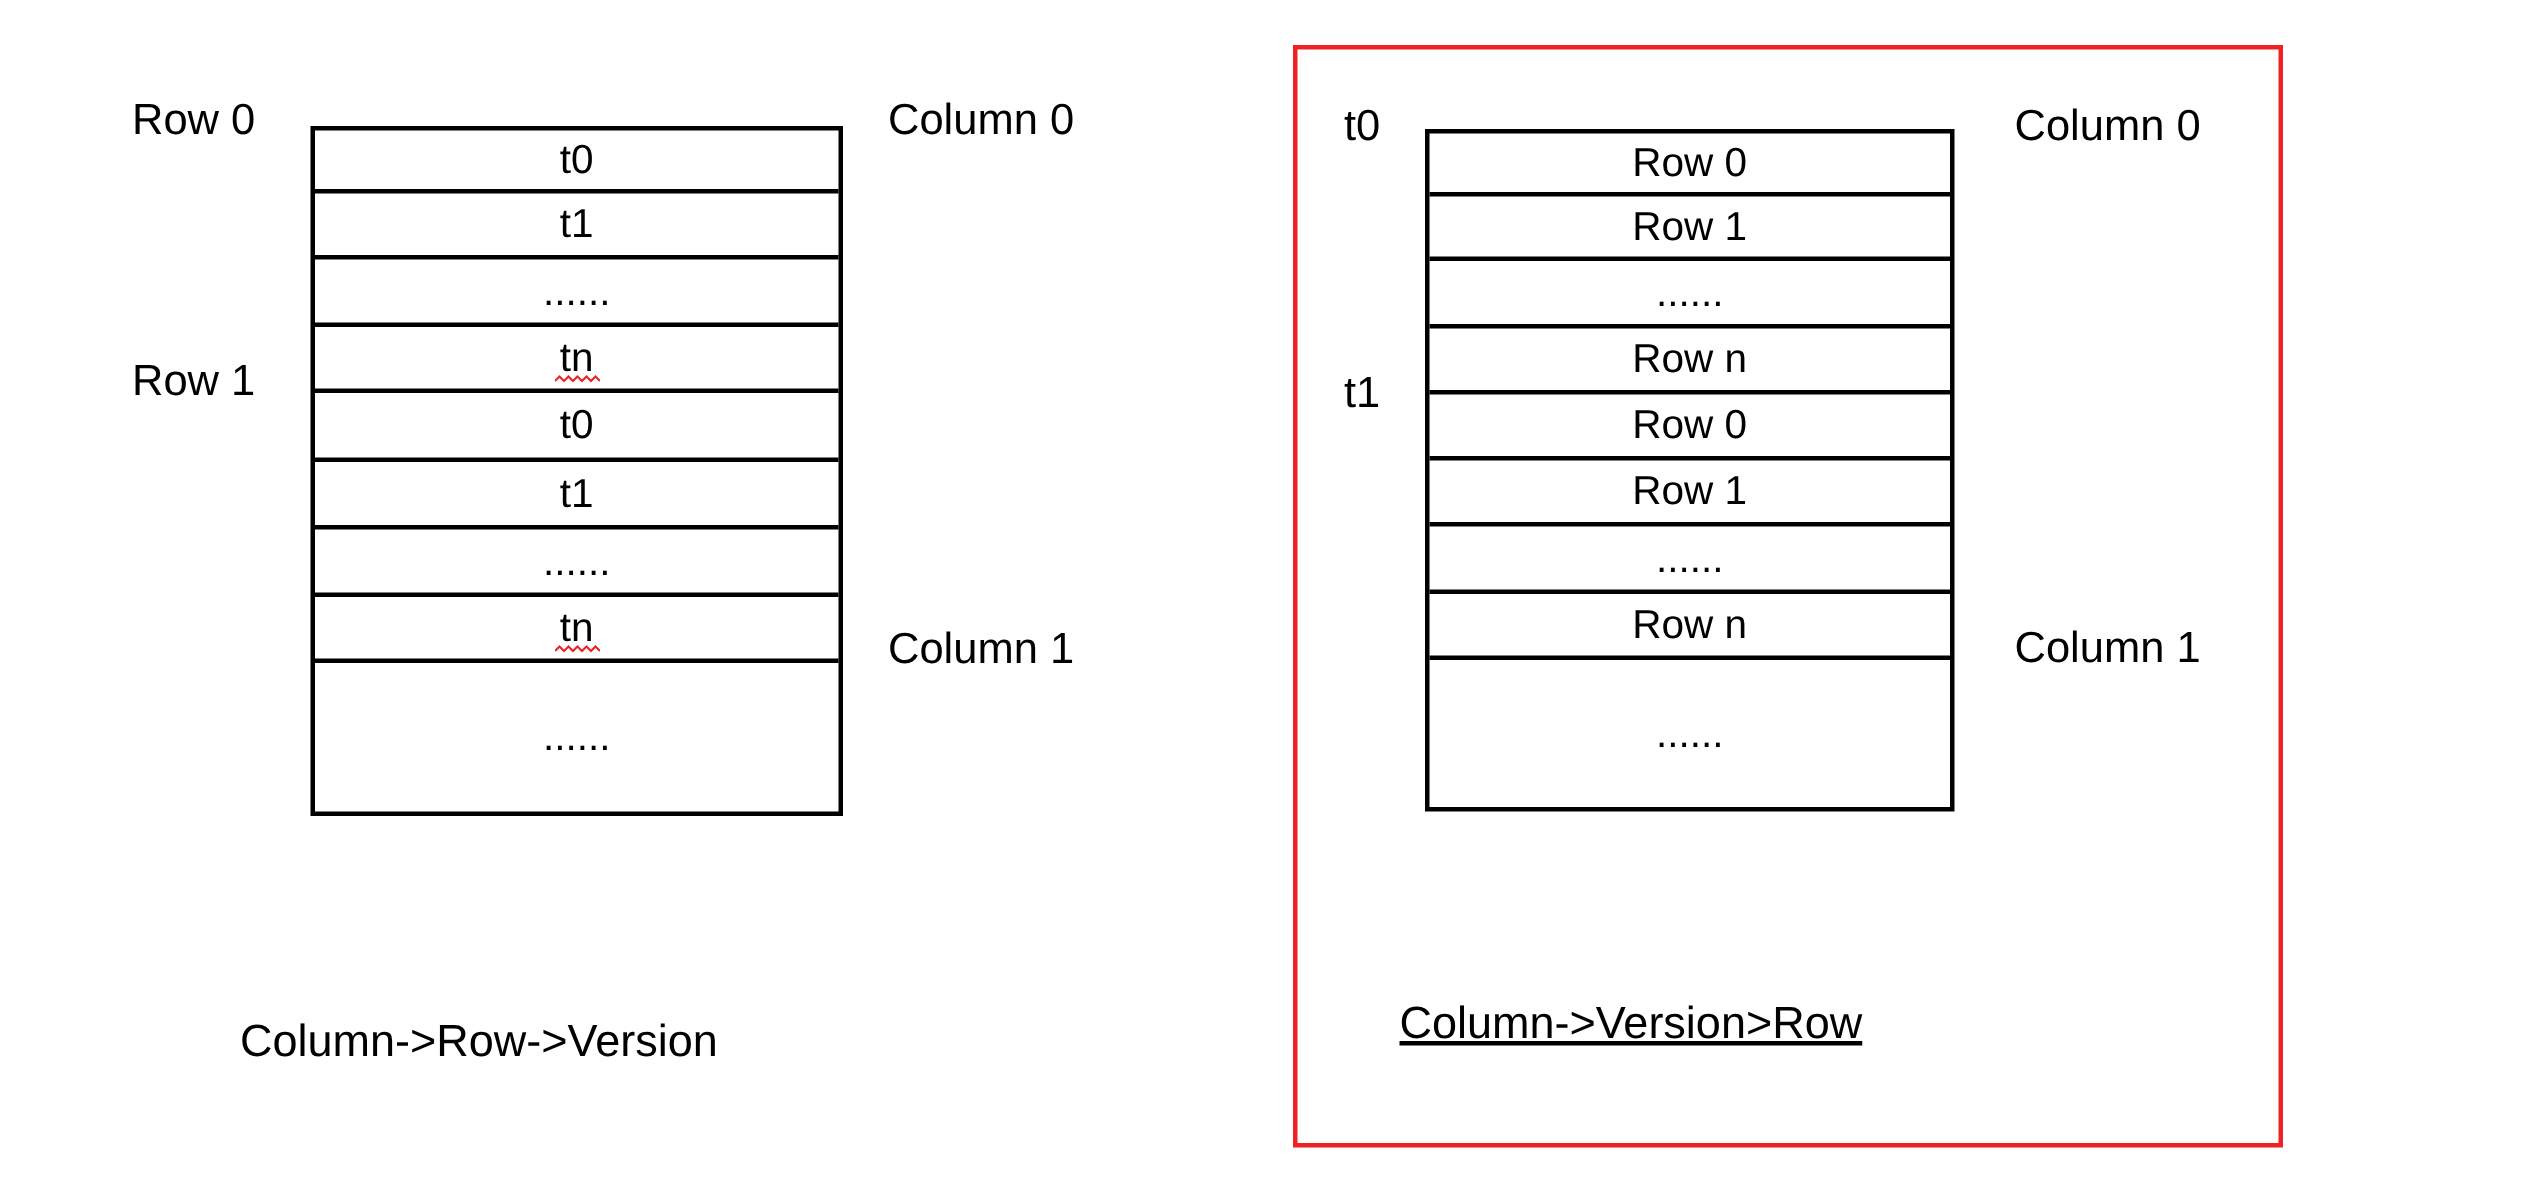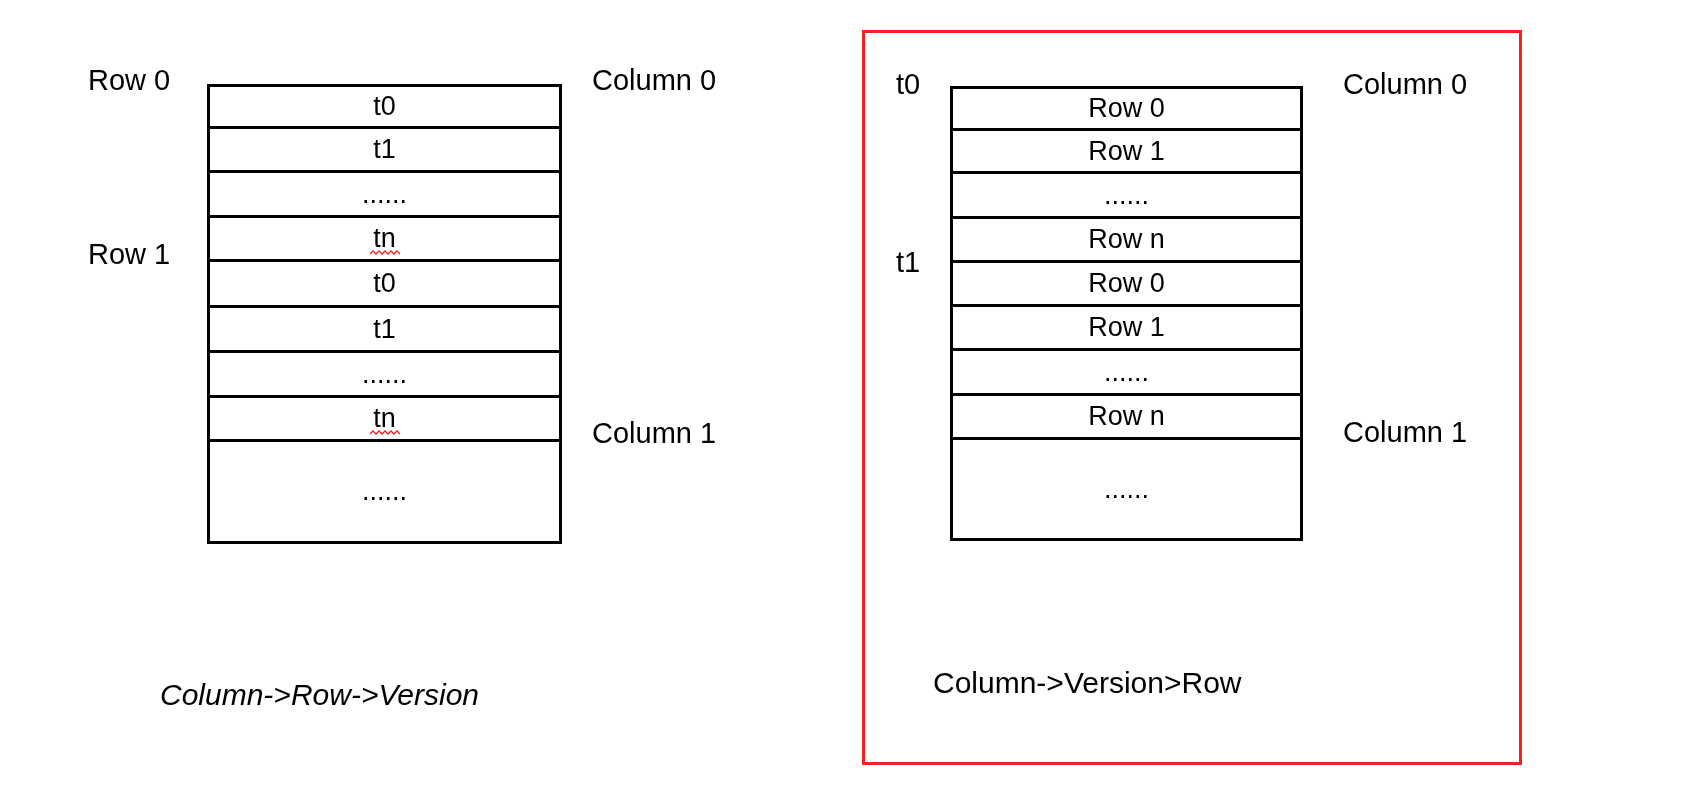--- a/index.html
+++ b/index.html
@@ -82,27 +82,27 @@
     font-size: 30px;
     line-height: 1;
     color: #000000;
     white-space: nowrap;
   }
 
   #label-row0      { left: 88px;  top: 66px; }
   #label-row1      { left: 88px;  top: 240px; }
   #label-col0-left { left: 592px; top: 66px; }
   #label-col1-left { left: 592px; top: 419px; }
-  #caption-left    { left: 160px; top: 680px; font-style: italic; }
+  #caption-left    { left: 160px; top: 680px; }
 
   #label-t0         { left: 896px;  top: 70px; }
   #label-t1         { left: 896px;  top: 248px; }
   #label-col0-right { left: 1343px; top: 70px; }
   #label-col1-right { left: 1343px; top: 418px; }
-  #caption-right    { left: 933px;  top: 668px; }
+  #caption-right    { left: 933px;  top: 668px; text-decoration: underline; }
 </style>
 </head>
 <body>
 
 <div class="panel" id="panel-left">
 
   <div class="side-label" id="label-row0">Row 0</div>
 
   <div class="side-label" id="label-row1">Row 1</div>
 

